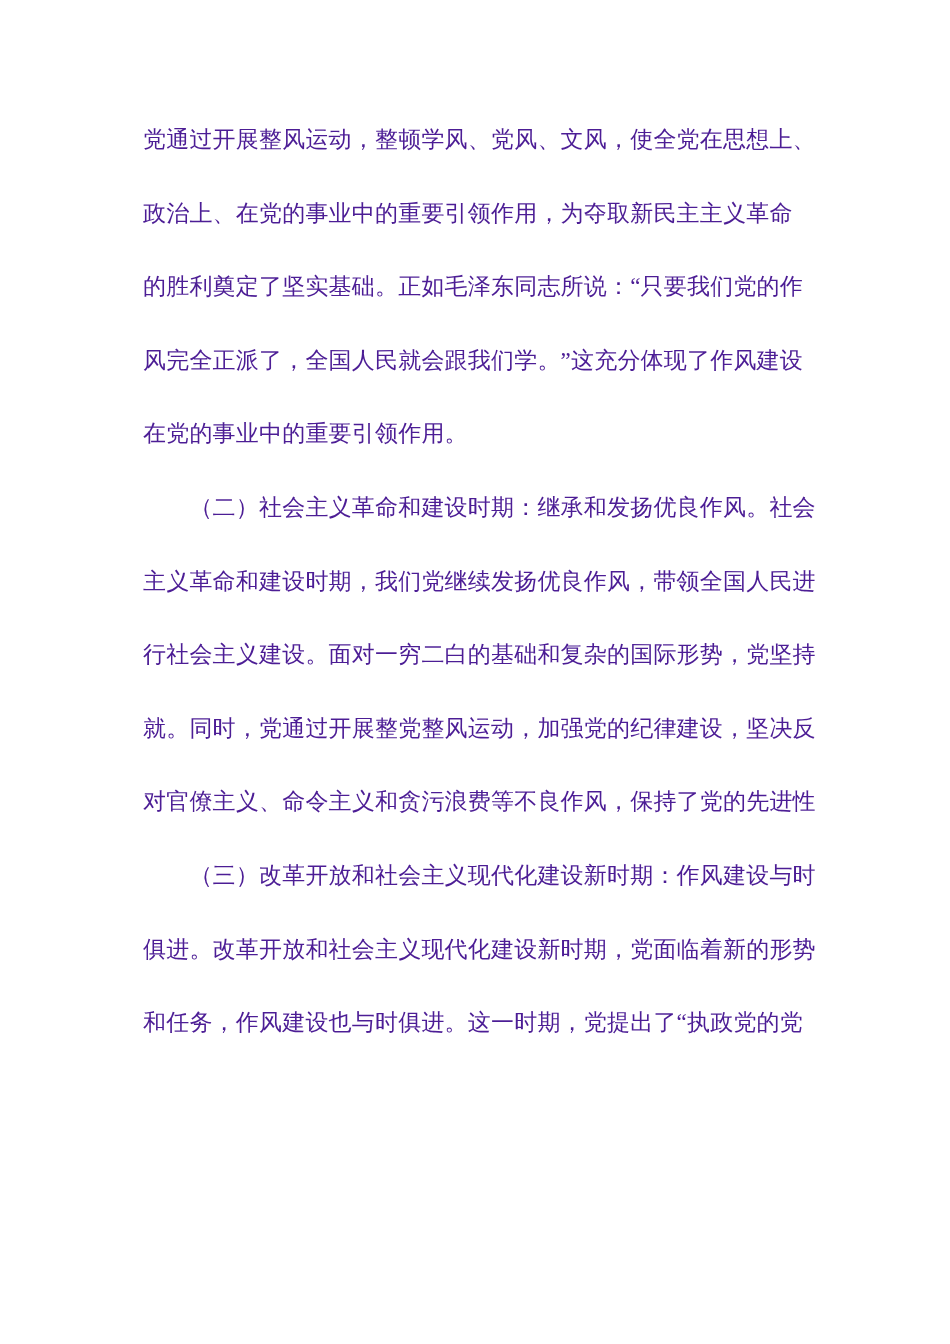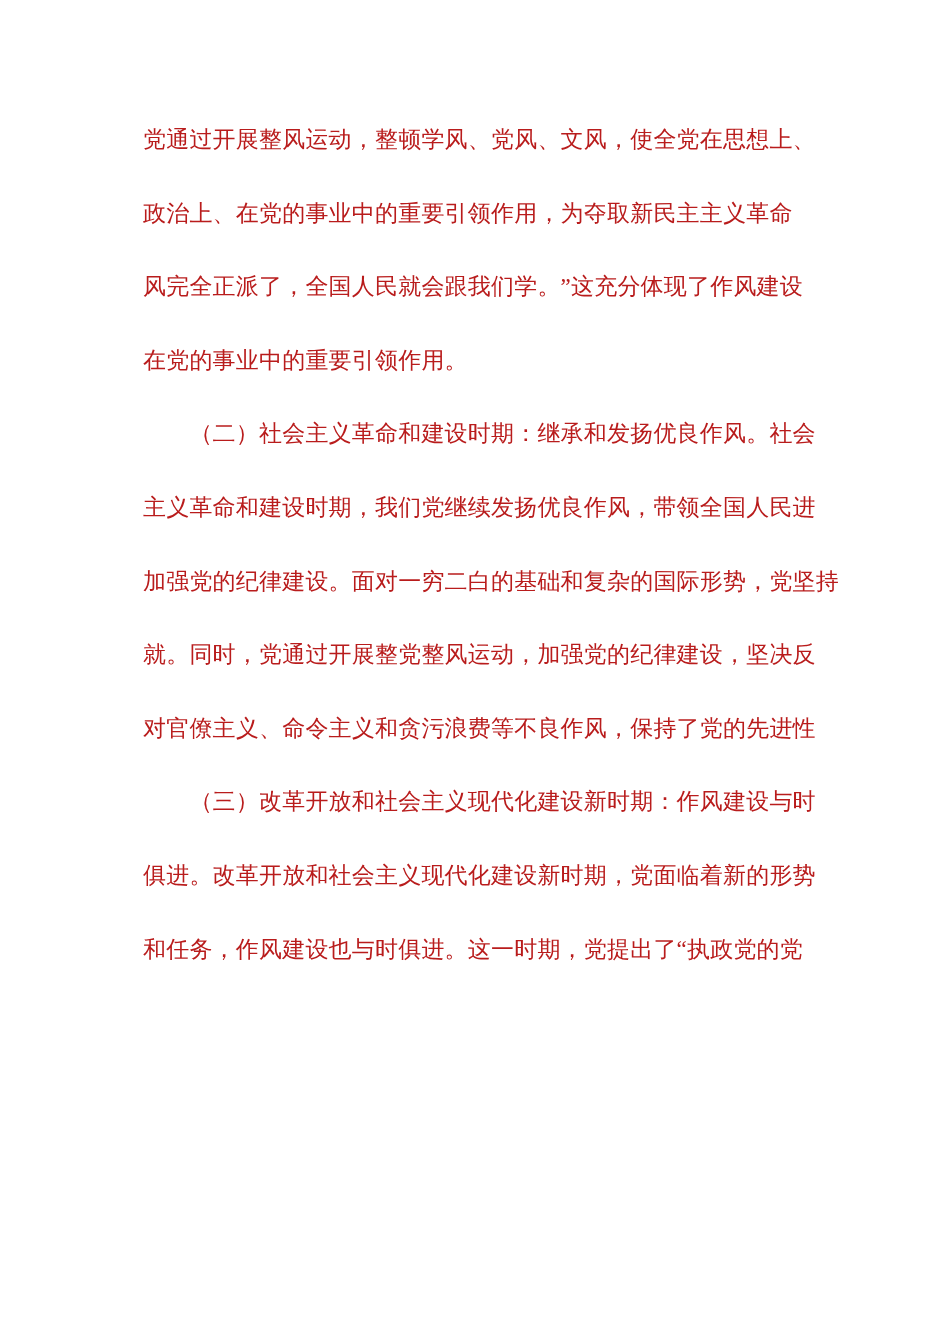--- a/index.html
+++ b/index.html
@@ -24,35 +24,36 @@
     left: 143px;
     top: 103px;
     width: 692px;
   }
   .line {
     height: 73.6px;
     line-height: 73.6px;
     font-size: 23px;
     letter-spacing: 0.2px;
     white-space: pre;
-    color: #b91c1c;
+    color: #4c1d95;
     font-weight: 400;
   }
 </style>
 </head>
 <body>
 
 <div class="page">
   <div class="text-block">
     <div class="line">党通过开展整风运动，整顿学风、党风、文风，使全党在思想上、</div>
     <div class="line">政治上、在党的事业中的重要引领作用，为夺取新民主主义革命</div>
+    <div class="line">的胜利奠定了坚实基础。正如毛泽东同志所说：“只要我们党的作</div>
     <div class="line">风完全正派了，全国人民就会跟我们学。”这充分体现了作风建设</div>
     <div class="line">在党的事业中的重要引领作用。</div>
     <div class="line">　　（二）社会主义革命和建设时期：继承和发扬优良作风。社会</div>
     <div class="line">主义革命和建设时期，我们党继续发扬优良作风，带领全国人民进</div>
-    <div class="line">加强党的纪律建设。面对一穷二白的基础和复杂的国际形势，党坚持</div>
+    <div class="line">行社会主义建设。面对一穷二白的基础和复杂的国际形势，党坚持</div>
     <div class="line">就。同时，党通过开展整党整风运动，加强党的纪律建设，坚决反</div>
     <div class="line">对官僚主义、命令主义和贪污浪费等不良作风，保持了党的先进性</div>
     <div class="line">　　（三）改革开放和社会主义现代化建设新时期：作风建设与时</div>
     <div class="line">俱进。改革开放和社会主义现代化建设新时期，党面临着新的形势</div>
     <div class="line">和任务，作风建设也与时俱进。这一时期，党提出了“执政党的党</div>
   </div>
 </div>
 
 </body></html>

